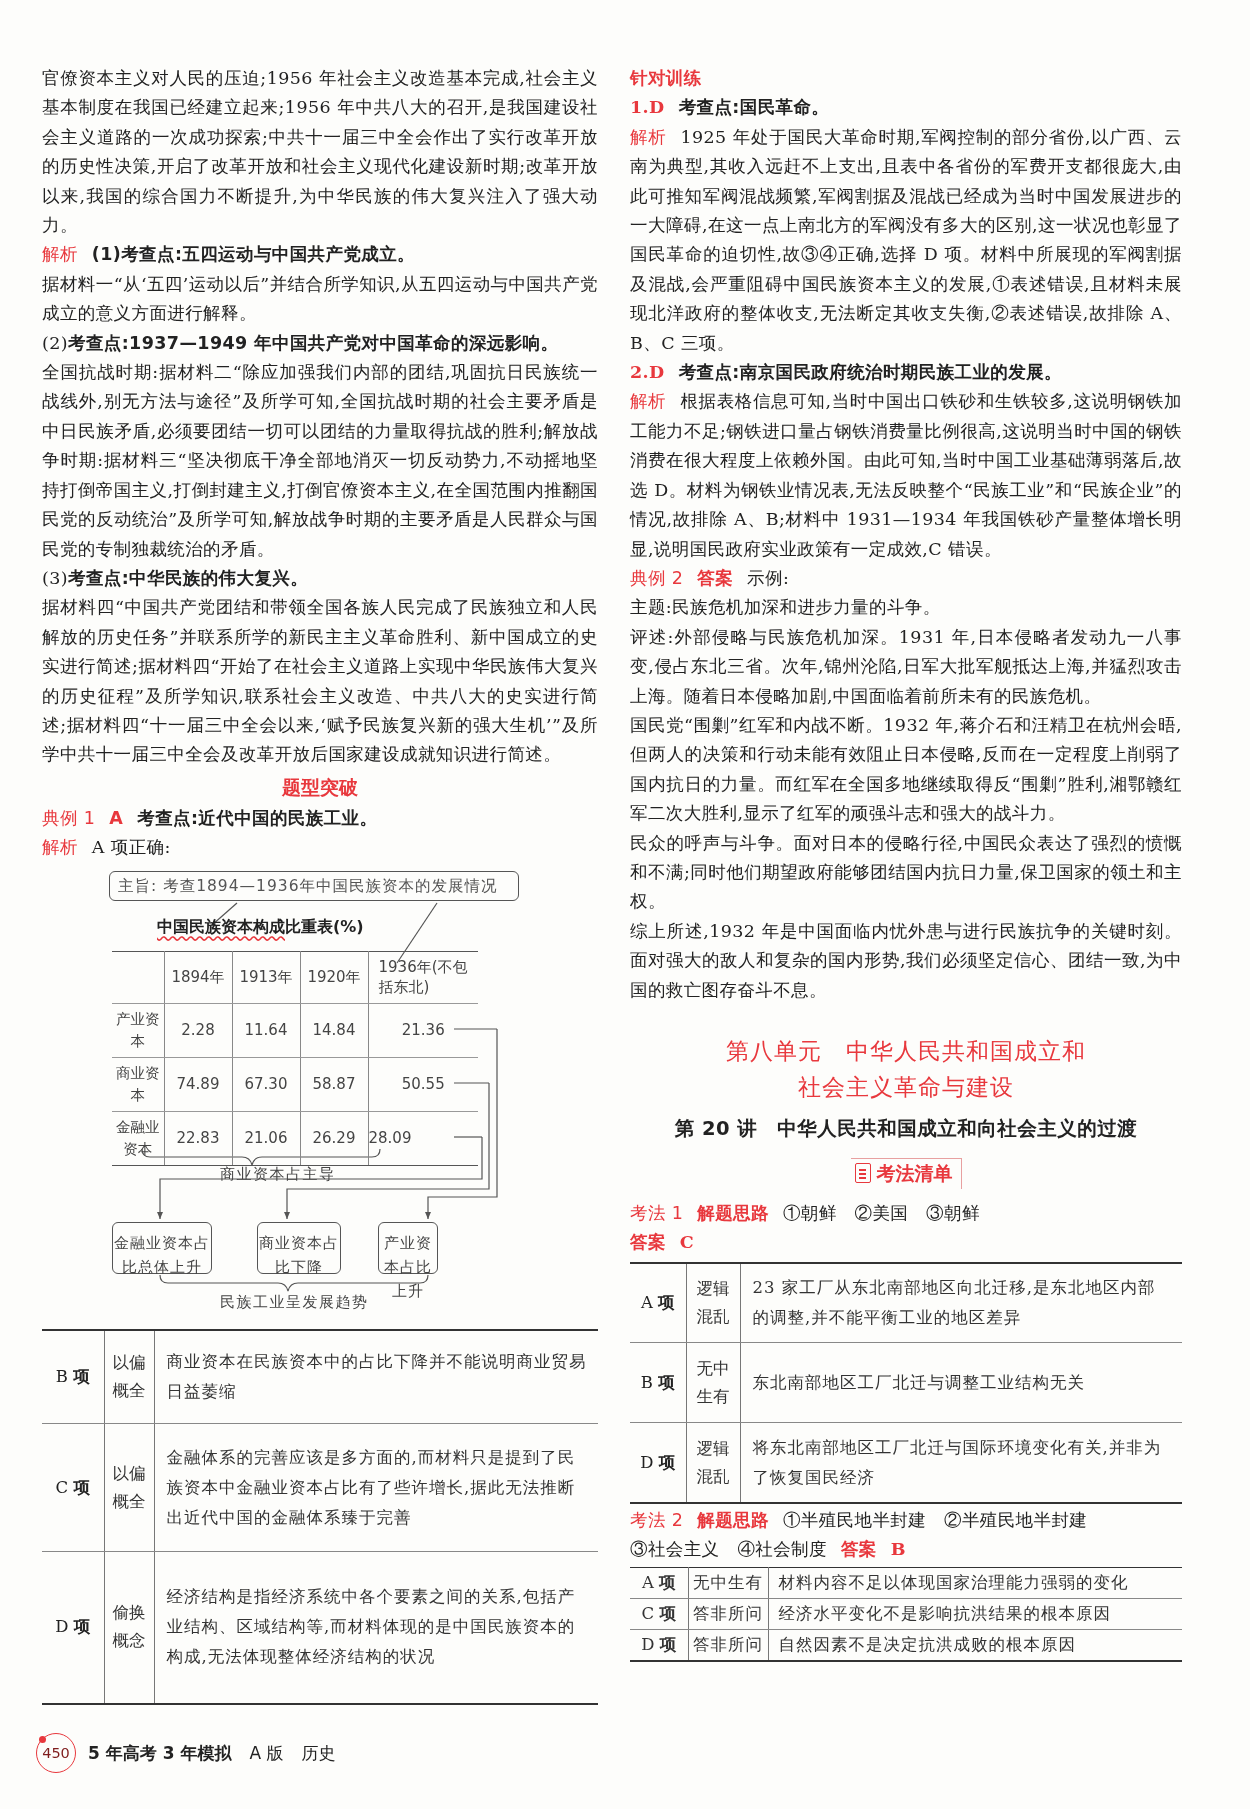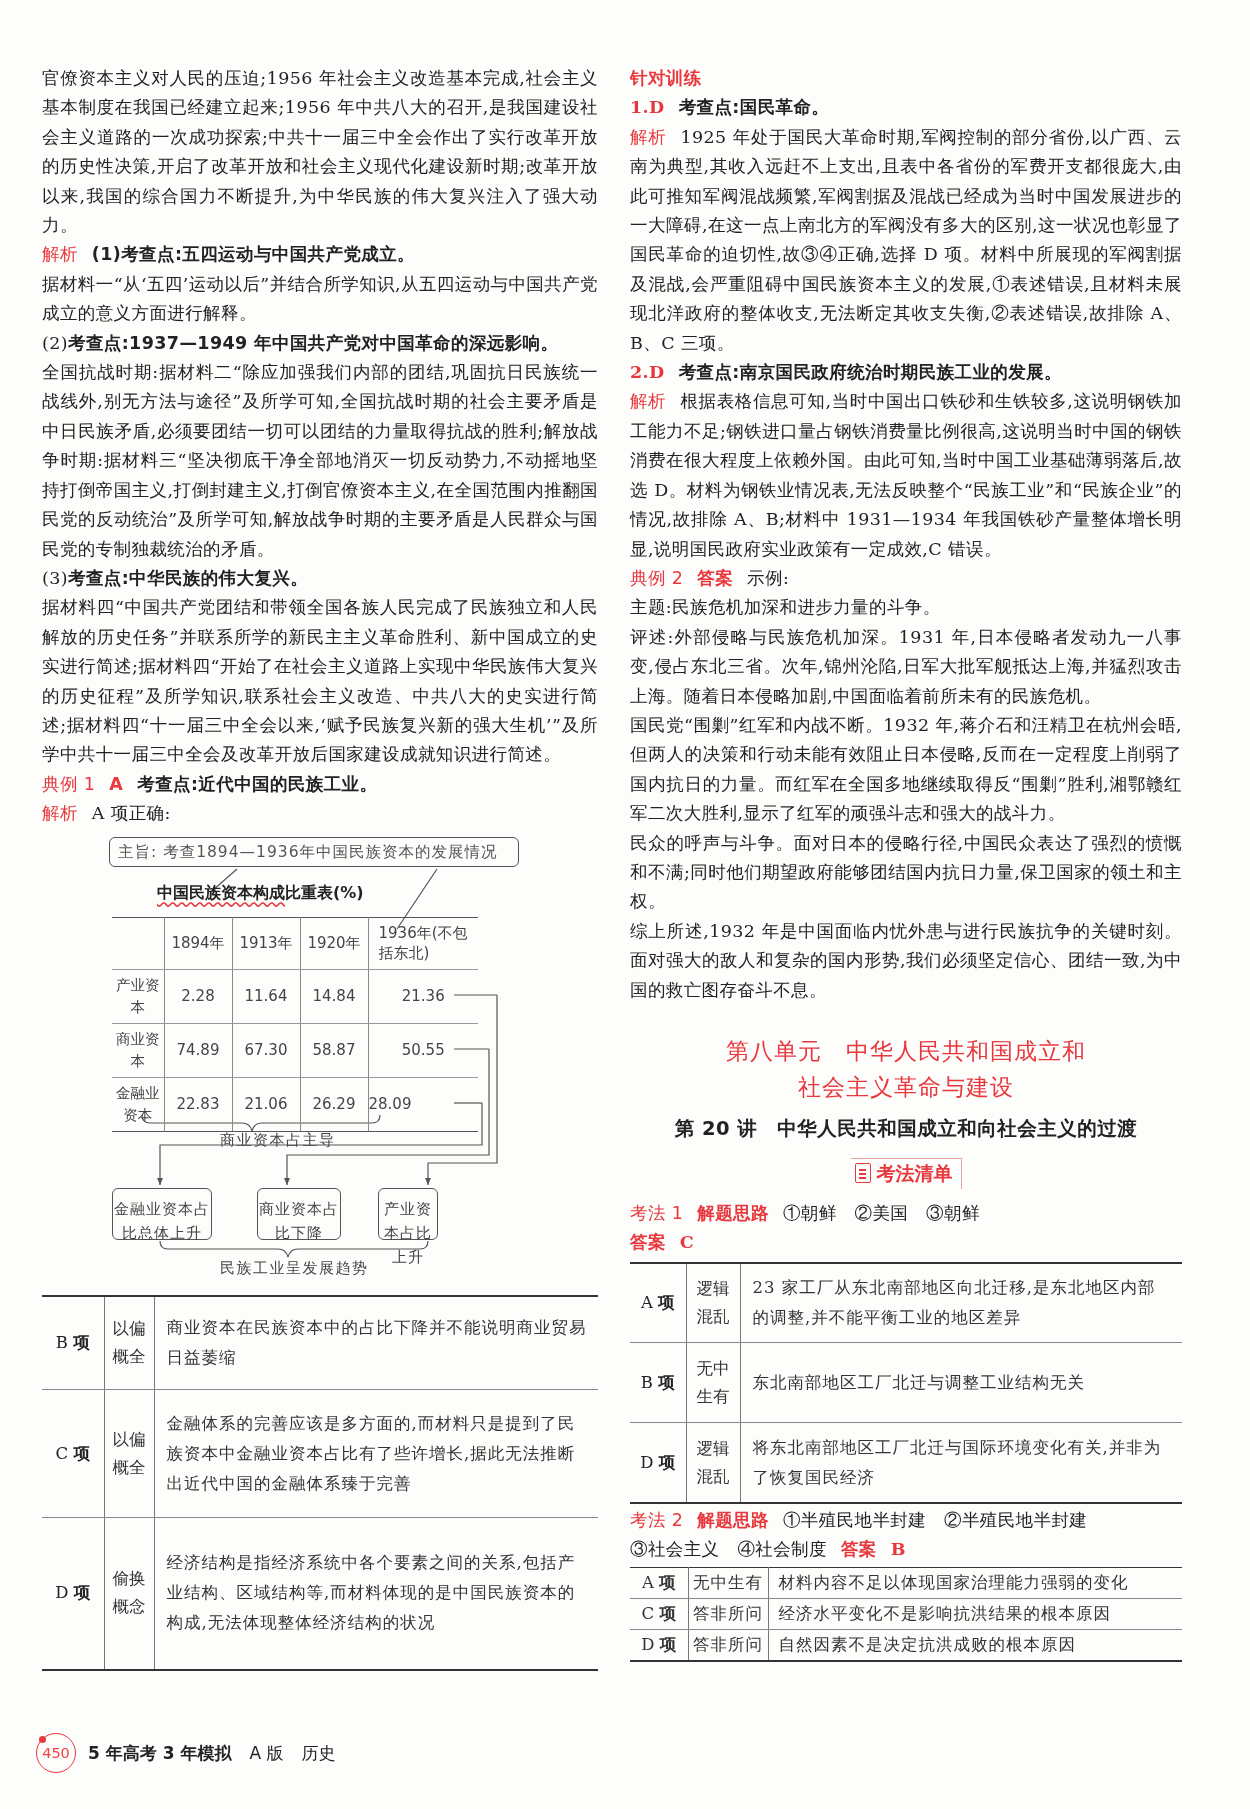--- a/index.html
+++ b/index.html
@@ -54,21 +54,21 @@
   table.opt2 { border-collapse: collapse; width: 100%; font-size: 16.5px; }
   table.opt2 td { border-bottom: 1px solid #888; height: 31px; line-height: 30px; color: #333; }
   table.opt2 tr:first-child td { border-top: 1.5px solid #333; }
   table.opt2 tr:last-child td { border-bottom: 2px solid #333; }
   table.opt2 td.k { width: 58px; text-align: center; border-right: 1px solid #777; }
   table.opt2 td.k b { font-family: "DejaVu Sans", sans-serif; }
   table.opt2 td.t { width: 80px; text-align: center; border-right: 1px solid #777; letter-spacing: 1px; }
   table.opt2 td.d { padding-left: 10px; letter-spacing: 1px; }
 
   .footer { position: absolute; left: 36px; top: 1733px; display: flex; align-items: center; font-family: "DejaVu Sans", sans-serif; }
-  .page-num { width: 40px; height: 40px; border: 1.3px solid #e8383d; border-radius: 50%; color: #ef4444; font-size: 14.5px; text-align: center; line-height: 38px; position: relative; }
+  .page-num { width: 40px; height: 40px; border: 1.3px solid #e8383d; border-radius: 50%; color: #7f1d1d; font-size: 14.5px; text-align: center; line-height: 38px; position: relative; }
   .page-num:before { content: ""; position: absolute; left: 2px; top: 2px; width: 7px; height: 7px; background: #e8383d; border-radius: 50%; }
   .book { margin-left: 12px; font-size: 17px; font-weight: bold; }
   .book .ed { font-weight: normal; margin-left: 18px; text-align: center; }
   .book .subj { font-weight: normal; margin-left: 18px; }
 </style>
 </head>
 <body>
 
 <div class="col col-left">
   <p class="p">官僚资本主义对人民的压迫;1956 年社会主义改造基本完成,社会主义基本制度在我国已经建立起来;1956 年中共八大的召开,是我国建设社会主义道路的一次成功探索;中共十一届三中全会作出了实行改革开放的历史性决策,开启了改革开放和社会主义现代化建设新时期;改革开放以来,我国的综合国力不断提升,为中华民族的伟大复兴注入了强大动力。</p>
@@ -81,20 +81,21 @@
   <p class="p">
     <span>(2)</span><span class="b">考查点:1937—1949 年中国共产党对中国革命的深远影响。</span>
   </p>
   <p class="p">全国抗战时期:据材料二“除应加强我们内部的团结,巩固抗日民族统一战线外,别无方法与途径”及所学可知,全国抗战时期的社会主要矛盾是中日民族矛盾,必须要团结一切可以团结的力量取得抗战的胜利;解放战争时期:据材料三“坚决彻底干净全部地消灭一切反动势力,不动摇地坚持打倒帝国主义,打倒封建主义,打倒官僚资本主义,在全国范围内推翻国民党的反动统治”及所学可知,解放战争时期的主要矛盾是人民群众与国民党的专制独裁统治的矛盾。</p>
 
   <p class="p">
     <span>(3)</span><span class="b">考查点:中华民族的伟大复兴。</span>
   </p>
   <p class="p">据材料四“中国共产党团结和带领全国各族人民完成了民族独立和人民解放的历史任务”并联系所学的新民主主义革命胜利、新中国成立的史实进行简述;据材料四“开始了在社会主义道路上实现中华民族伟大复兴的历史征程”及所学知识,联系社会主义改造、中共八大的史实进行简述;据材料四“十一届三中全会以来,‘赋予民族复兴新的强大生机’”及所学中共十一届三中全会及改革开放后国家建设成就知识进行简述。</p>
 
+  <div class="section-head">题型突破</div>
 
   <p class="p">
     <span class="red">典例 1</span><span class="gap"></span><span class="redb">A</span><span class="gap"></span><span class="b">考查点:近代中国的民族工业。</span>
   </p>
   <p class="p">
     <span class="red">解析</span><span class="gap"></span><span>A 项正确:</span>
   </p>
 
   <div class="diagram">
     <svg class="lines" width="556" height="452">

